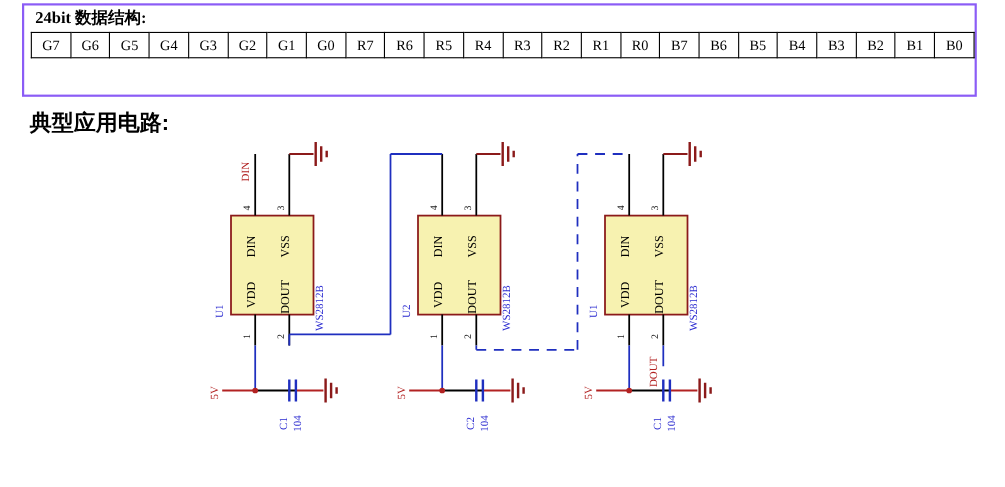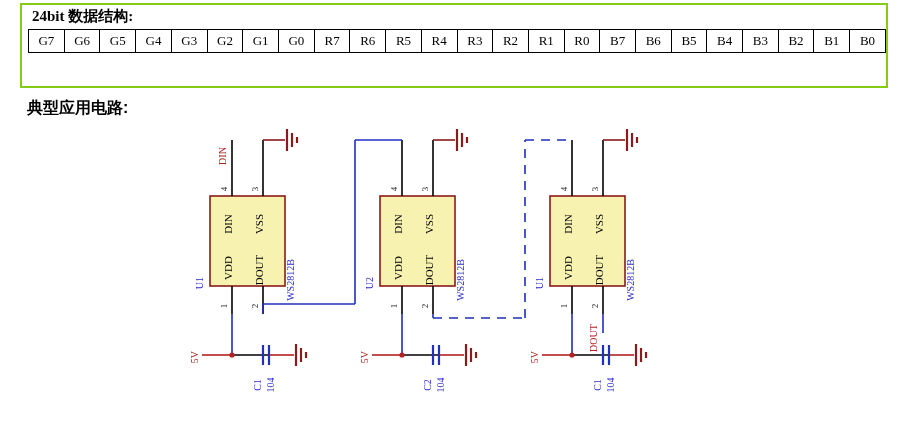--- a/index.html
+++ b/index.html
@@ -5,21 +5,21 @@
   html,body{margin:0;padding:0;}
   body{
     width:914px;height:443px;background:#ffffff;
     font-family:"Liberation Serif", serif;
     position:relative;overflow:hidden;
   }
 
   
   .redbox{
     position:absolute;left:20px;top:3px;width:868px;height:85px;
-    border:2px solid #84cc16;box-sizing:border-box;
+    border:2px solid #8b5cf6;box-sizing:border-box;
   }
   .struct-title{
     position:absolute;left:10px;top:2px;
     font-weight:bold;font-size:15px;color:#000;
     letter-spacing:0px;white-space:nowrap;
     font-family:"Liberation Serif", serif;
   }
   .bits-table{
     position:absolute;left:6px;top:24px;
     border-collapse:collapse;
@@ -35,21 +35,21 @@
   }
   .struct-note{
     position:absolute;left:10px;top:52px;
     font-size:13.5px;color:#000;white-space:nowrap;
     font-family:"Liberation Serif", serif;
   }
 
   
   .section-heading{
     position:absolute;left:27px;top:98px;
-    font-size:16px;font-weight:bold;color:#000;
+    font-size:20px;font-weight:bold;color:#000;
     white-space:nowrap;
     font-family:"Liberation Sans", sans-serif;
   }
 
   
   .circuit{
     position:absolute;left:0;top:118px;width:914px;height:325px;
   }
   .circuit svg{display:block;}
 </style>

